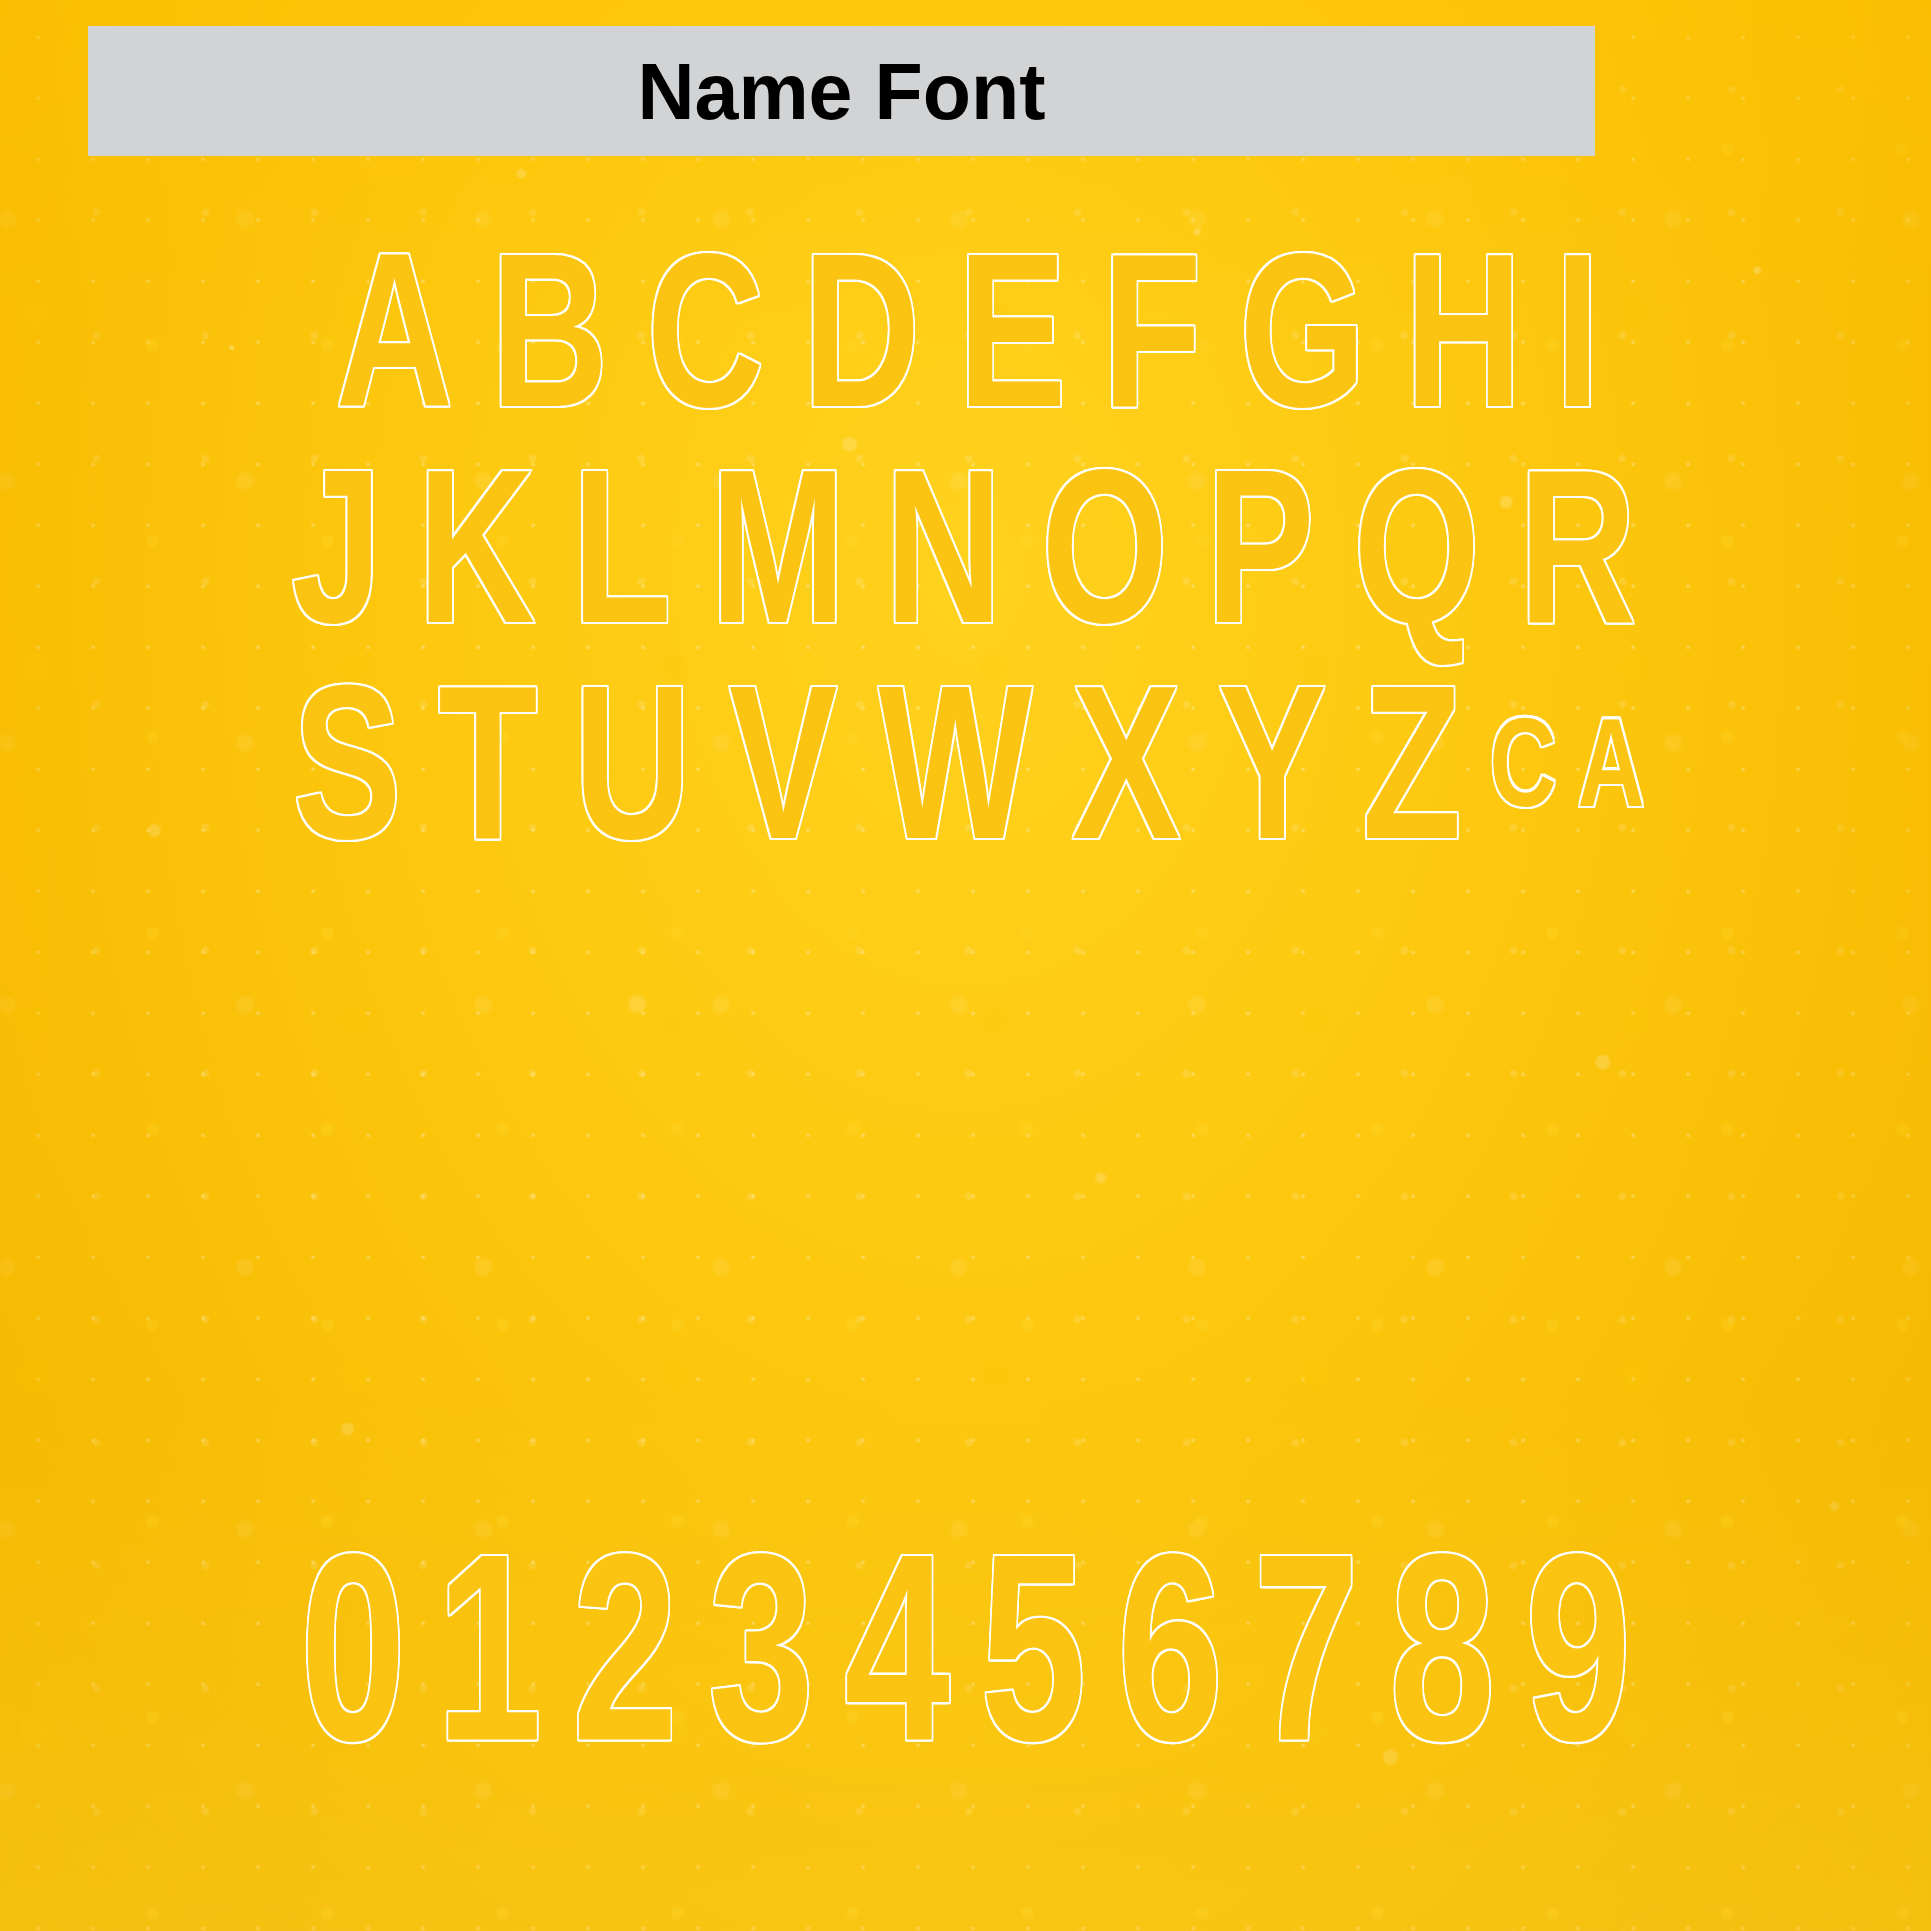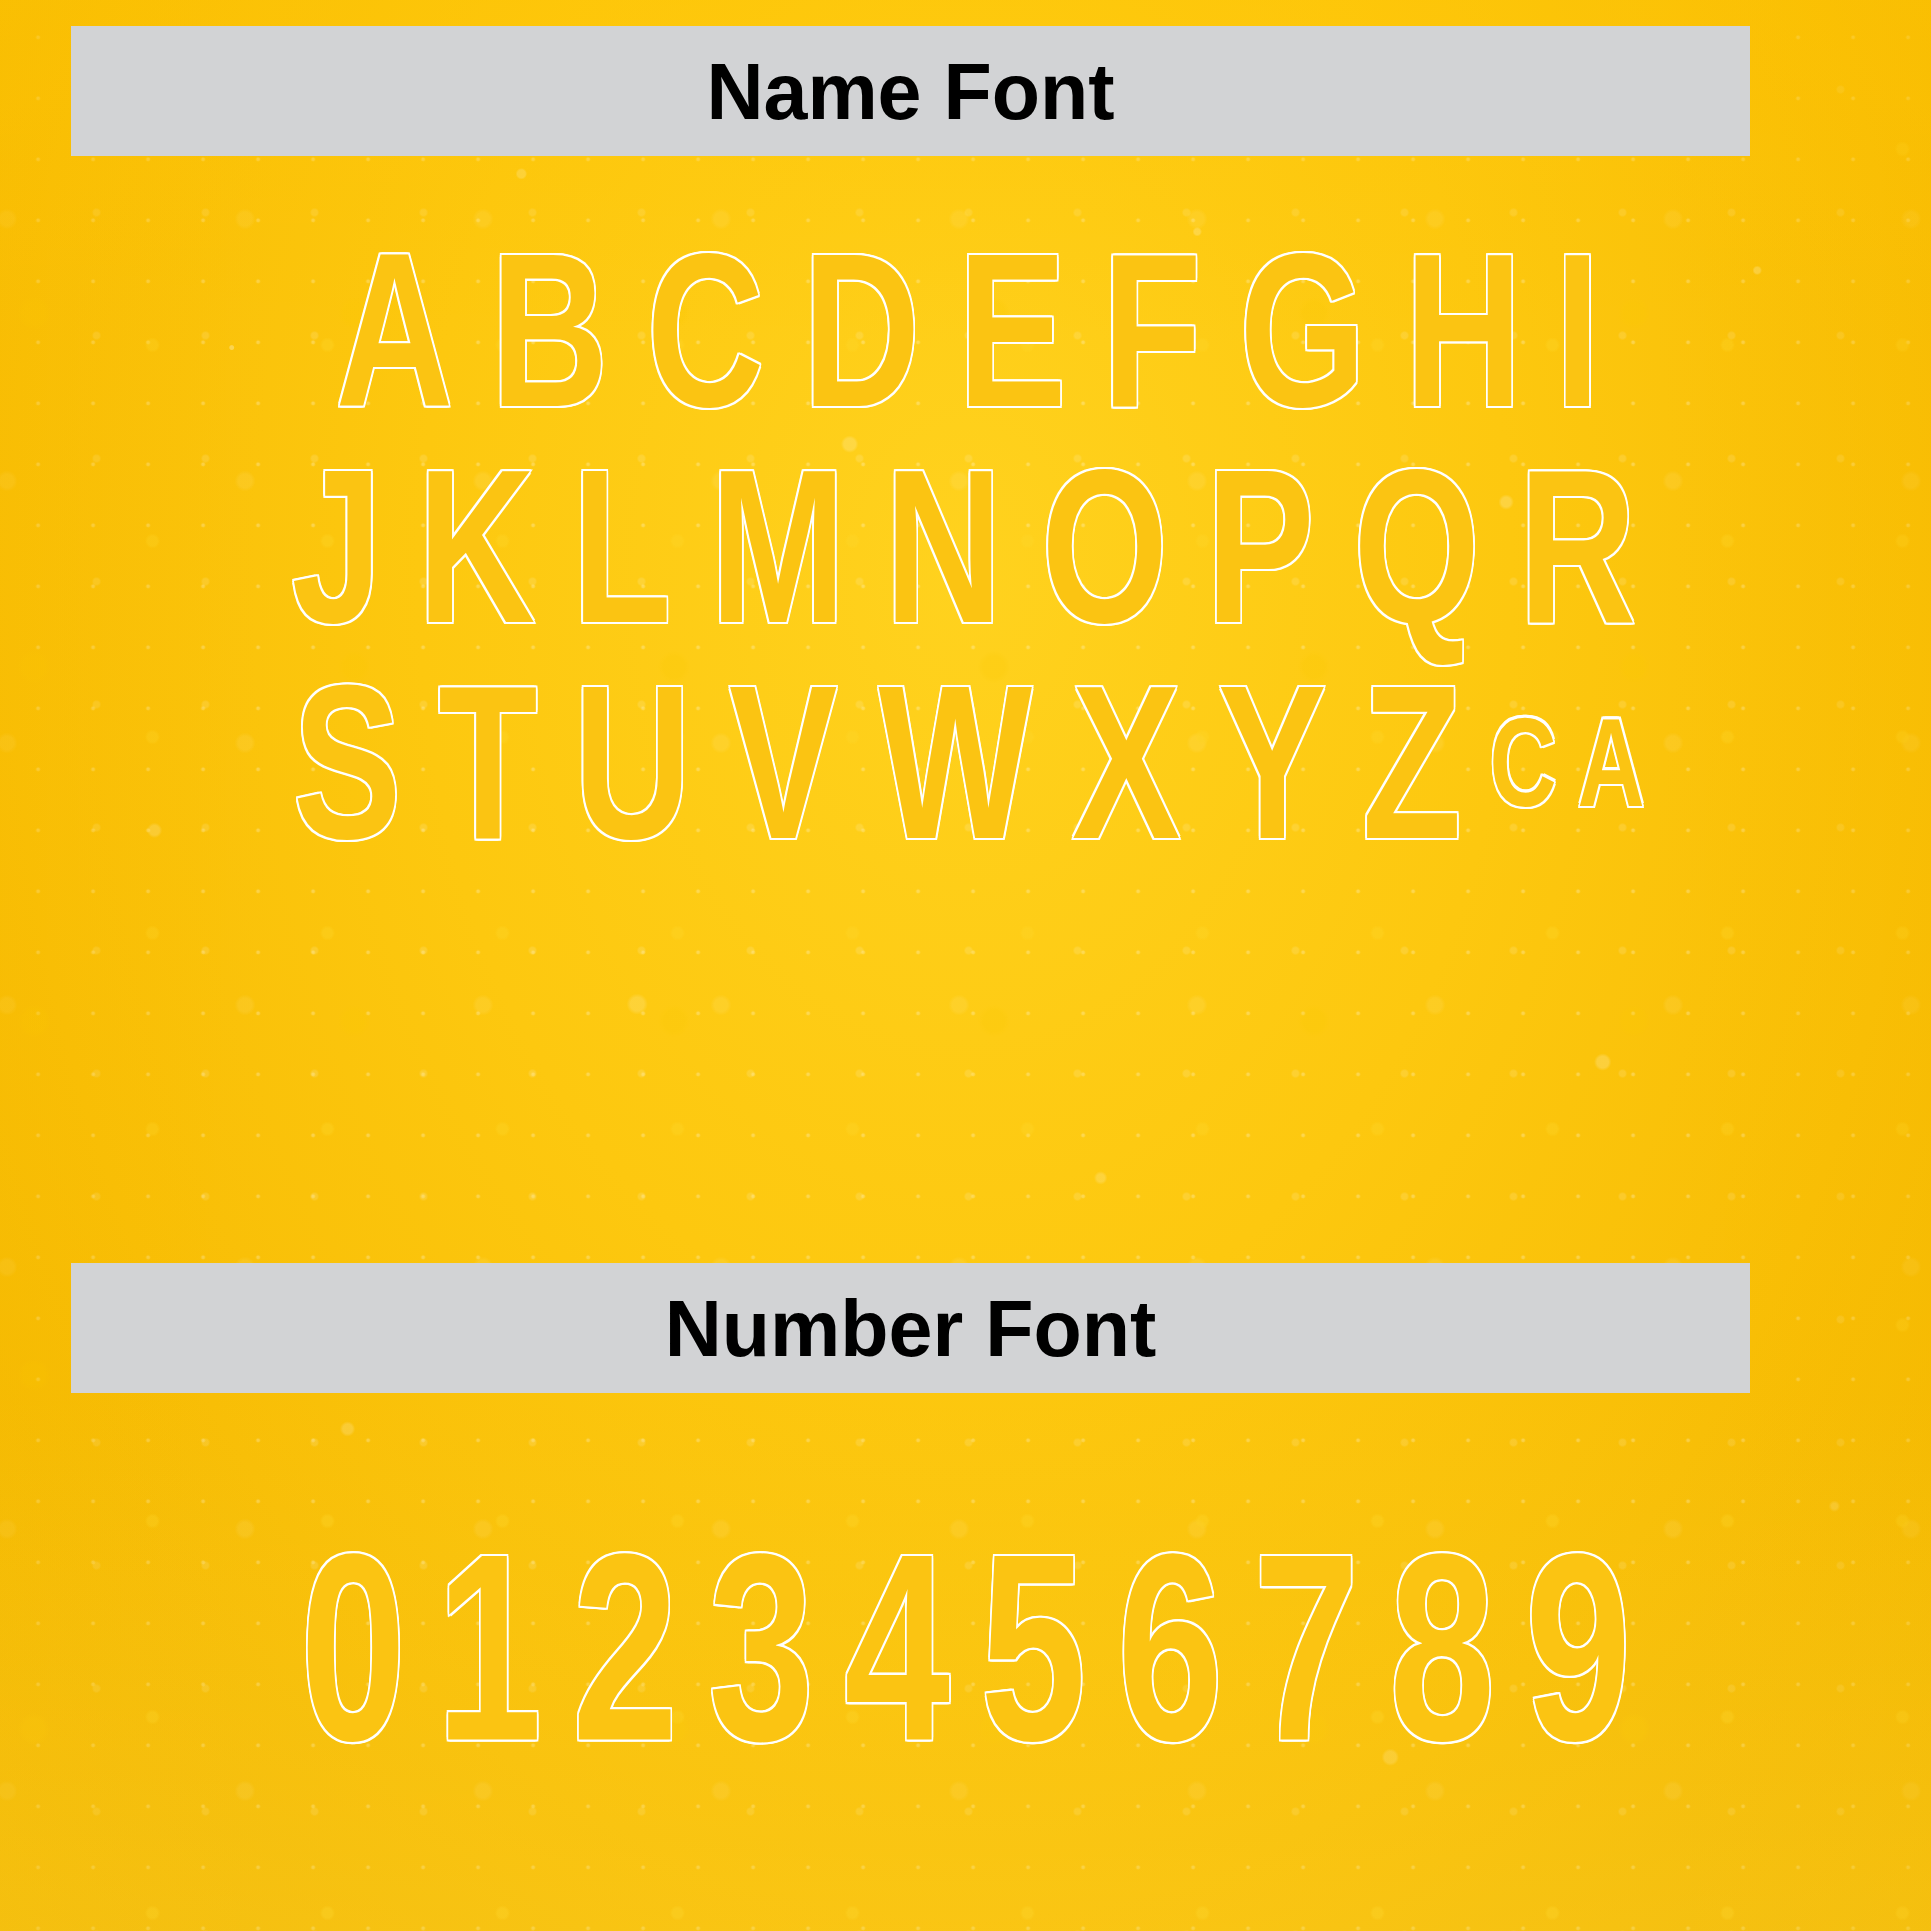--- a/index.html
+++ b/index.html
@@ -69,22 +69,22 @@
     position: absolute;
     inset: 0;
     pointer-events: none;
     background:
       linear-gradient(to bottom, rgba(255,196,0,0.35) 0%, rgba(255,255,255,0) 18%, rgba(255,255,255,0) 72%, rgba(255,220,60,0.25) 100%),
       linear-gradient(to right, rgba(250,190,0,0.30) 0%, rgba(255,255,255,0) 14%, rgba(255,255,255,0) 86%, rgba(250,190,0,0.30) 100%);
   }
 
   .banner {
     position: absolute;
-    left: 71px;
-    width: 1679px;
+    left: 88px;
+    width: 1507px;
     height: 130px;
     background: #D2D3D5;
     display: flex;
     align-items: center;
     justify-content: center;
     z-index: 5;
   }
   .banner-text {
     font-family: "Liberation Sans", sans-serif;
     font-weight: bold;
@@ -199,23 +199,20 @@
       <span class="glyph">W</span>
       <span class="glyph">X</span>
       <span class="glyph">Y</span>
       <span class="glyph">Z</span>
       <span class="glyph small">C</span>
       <span class="glyph small">A</span>
     </div>
 
   </div>
 
-  <div class="banner" id="banner-number">
-    <span class="banner-text">Number Font</span>
-  </div>
 
   <div class="glyph-block" id="numbers">
     <div class="glyph-row">
       <span class="glyph">0</span>
       <span class="glyph">1</span>
       <span class="glyph">2</span>
       <span class="glyph">3</span>
       <span class="glyph">4</span>
       <span class="glyph">5</span>
       <span class="glyph">6</span>

